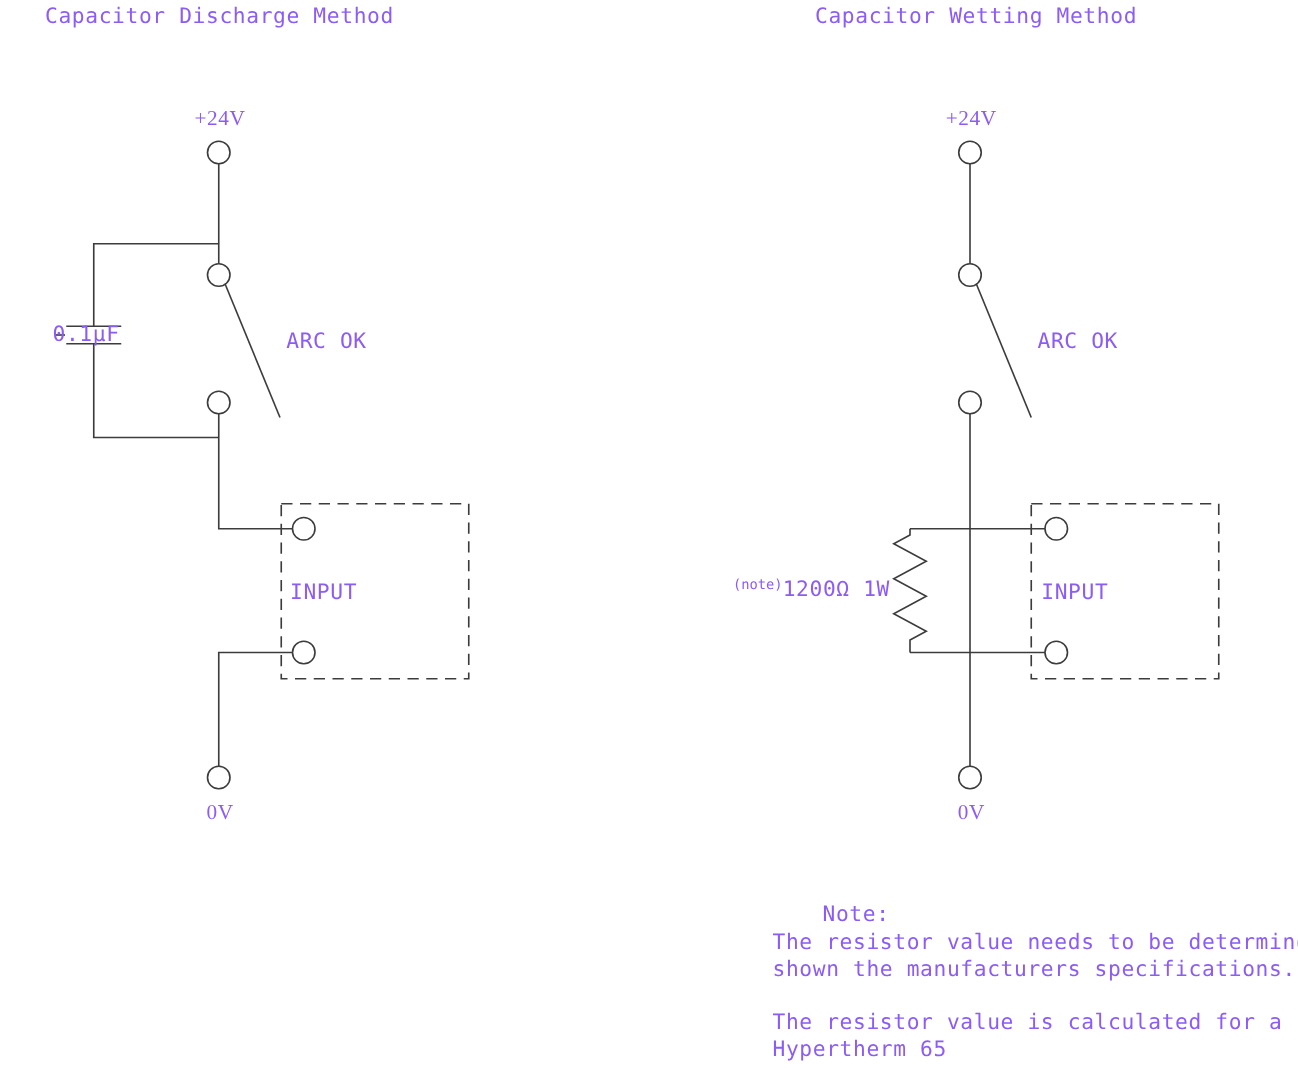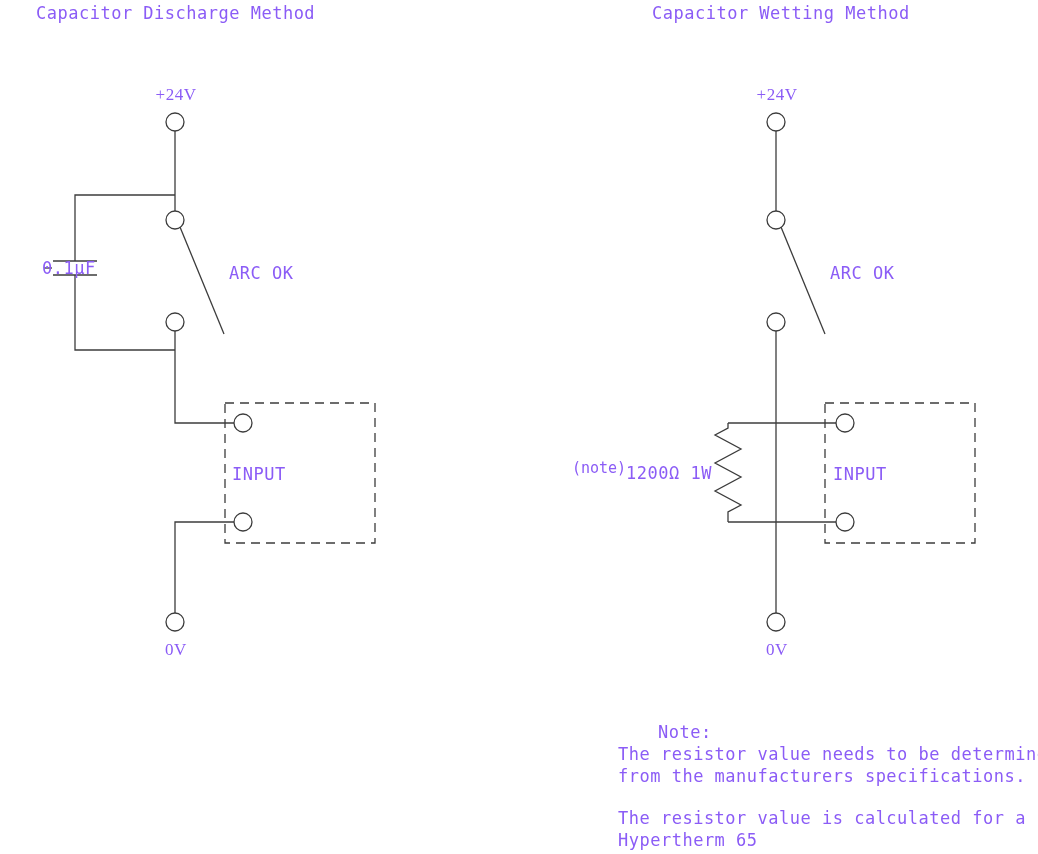--- a/index.html
+++ b/index.html
@@ -21,21 +21,21 @@
     position: absolute;
     font-size: 17px;
     line-height: 20px;
     letter-spacing: 0.5px;
     white-space: pre;
     color: #8b5cf6;
   }
   .centered { transform: translateX(-50%); font-family: Liberation Serif, serif; }
   .right-aligned { text-align: right; }
   .note-ref {
-    font-size: 15px;
+    font-size: 11px;
     vertical-align: 6px;
     letter-spacing: 0;
   }
   .note-line { line-height: 22px; }
 </style>
 </head>
 <body>
 
 <svg class="canvas" viewBox="0 0 1038 854" xmlns="http://www.w3.org/2000/svg">
 
@@ -102,15 +102,15 @@
 <div class="label centered" style="left:176px; top:640px;">0V</div>
 
 <div class="label centered" style="left:777px; top:85px;">+24V</div>
 <div class="label" style="left:830px; top:263px;">ARC OK</div>
 <div class="label right-aligned" style="right:326px; top:458px;"><span class="note-ref">(note)</span><span>1200Ω 1W</span></div>
 <div class="label" style="left:833px; top:464px;">INPUT</div>
 <div class="label centered" style="left:777px; top:640px;">0V</div>
 
 <div class="label note-line" style="left:618px; top:721px;margin-left:40px;">Note:</div>
 <div class="label note-line" style="left:618px; top:743px;">The resistor value needs to be determined</div>
-<div class="label note-line" style="left:618px; top:765px;">from the manufacturers specifications.</div>
+<div class="label note-line" style="left:618px; top:765px;">shown the manufacturers specifications.</div>
 <div class="label note-line" style="left:618px; top:807px;">The resistor value is calculated for a</div>
 <div class="label note-line" style="left:618px; top:829px;">Hypertherm 65</div>
 
 </body></html>

